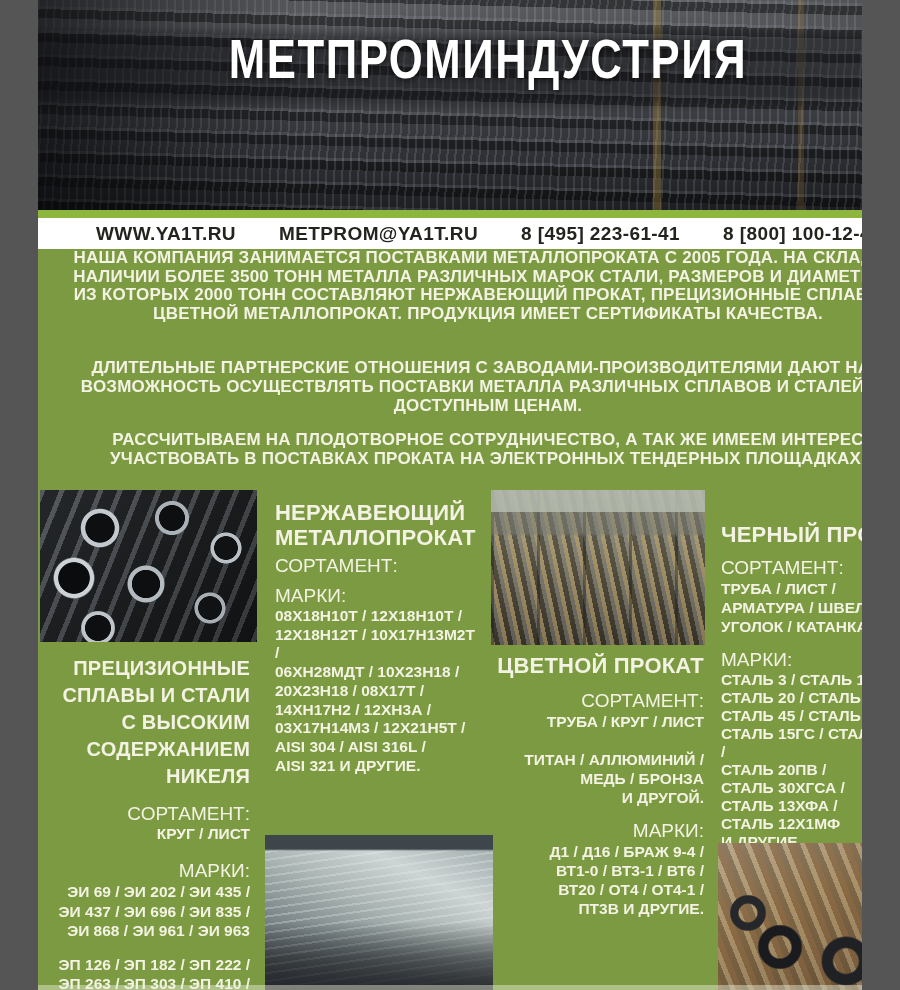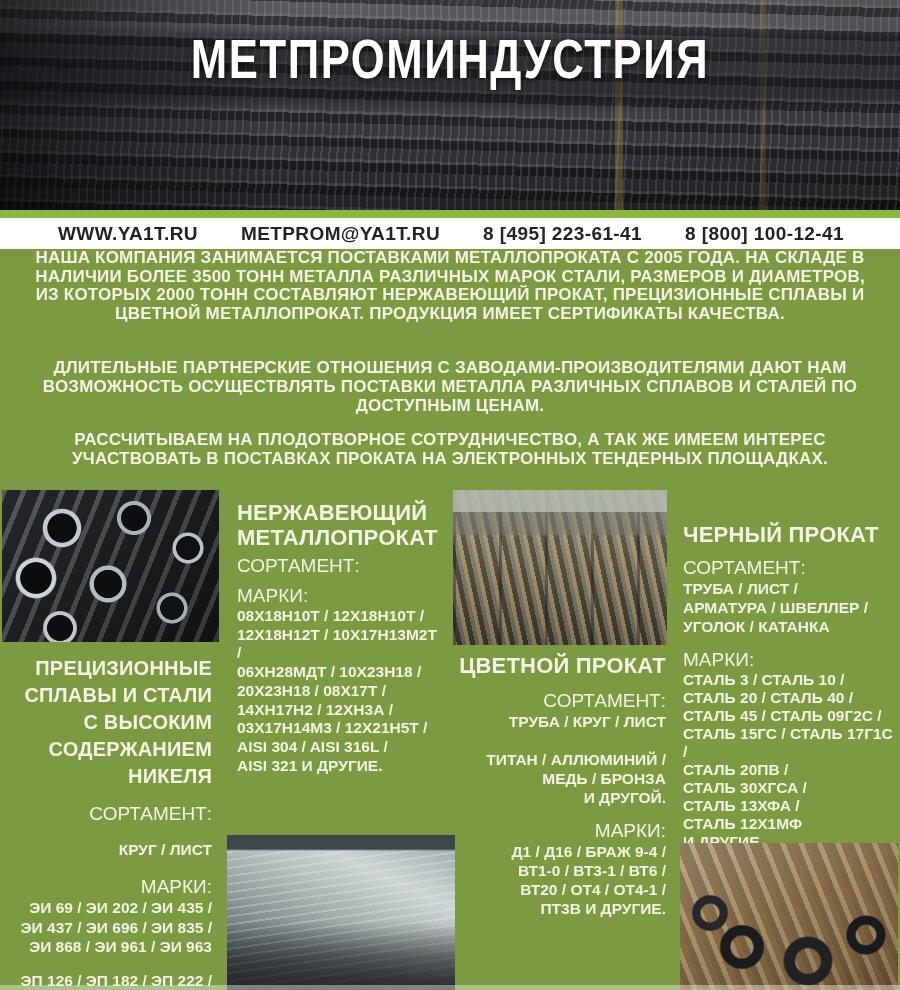--- a/index.html
+++ b/index.html
@@ -1,17 +1,17 @@
 <!DOCTYPE html>
 <html><head>
 <meta charset="utf-8">
 <style>
   html,body{margin:0;padding:0;background:#555;}
   .page{
-    position:relative;width:900px;height:990px;margin:0 auto;overflow:hidden;
+    position:relative;width:824px;height:990px;margin:0 auto;overflow:hidden;
     background:#7b9a42;
     font-family:"Liberation Sans", sans-serif;
     -webkit-font-smoothing:antialiased;
   }
   [data-bind]{white-space:pre-line;}
 
   
   .hero{
     position:absolute;left:0;top:0;width:900px;height:210px;
     background-image:
@@ -71,21 +71,21 @@
       radial-gradient(28px at 34px 88px, #0b0c0d 55%, #cdd2d6 58% 70%, rgba(58,62,66,0) 75%),
       radial-gradient(25px at 106px 94px, #0e0f11 55%, #b3bac0 58% 72%, rgba(58,62,66,0) 76%),
       radial-gradient(21px at 170px 118px, #101214 55%, #a6adb3 58% 72%, rgba(58,62,66,0) 76%),
       radial-gradient(23px at 58px 138px, #0e0f11 55%, #bfc5ca 58% 71%, rgba(58,62,66,0) 76%),
       repeating-linear-gradient(112deg, rgba(185,192,198,.18) 0 5px, rgba(10,11,12,.5) 5px 18px),
       linear-gradient(135deg, #3f4347 0%, #17181a 100%);
   }
   .col1 .txt{margin-top:13px;padding-right:9px;}
   .col1 .sec-title{font-size:20px;line-height:27px;}
   .col1 .lbl-sort{margin-top:14px;}
-  .col1 .list-sort{margin-top:17px;line-height:19px;text-align:right;}
+  .col1 .list-sort{margin-top:1px;line-height:19px;text-align:right;}
   .col1 .lbl-marks{margin-top:18px;}
   .col1 .list-ei{margin-top:2px;line-height:19.5px;}
   .col1 .list-ep{margin-top:14px;line-height:19px;}
 
   
   .col2 .txt{padding:10px 2px 0 10px;}
   .col2 .sec-title{font-size:22px;line-height:25px;}
   .col2 .lbl-sort{margin-top:6px;}
   .col2 .list-sort{margin-top:2px;line-height:19px;}
   .col2 .lbl-marks{margin-top:11px;}

